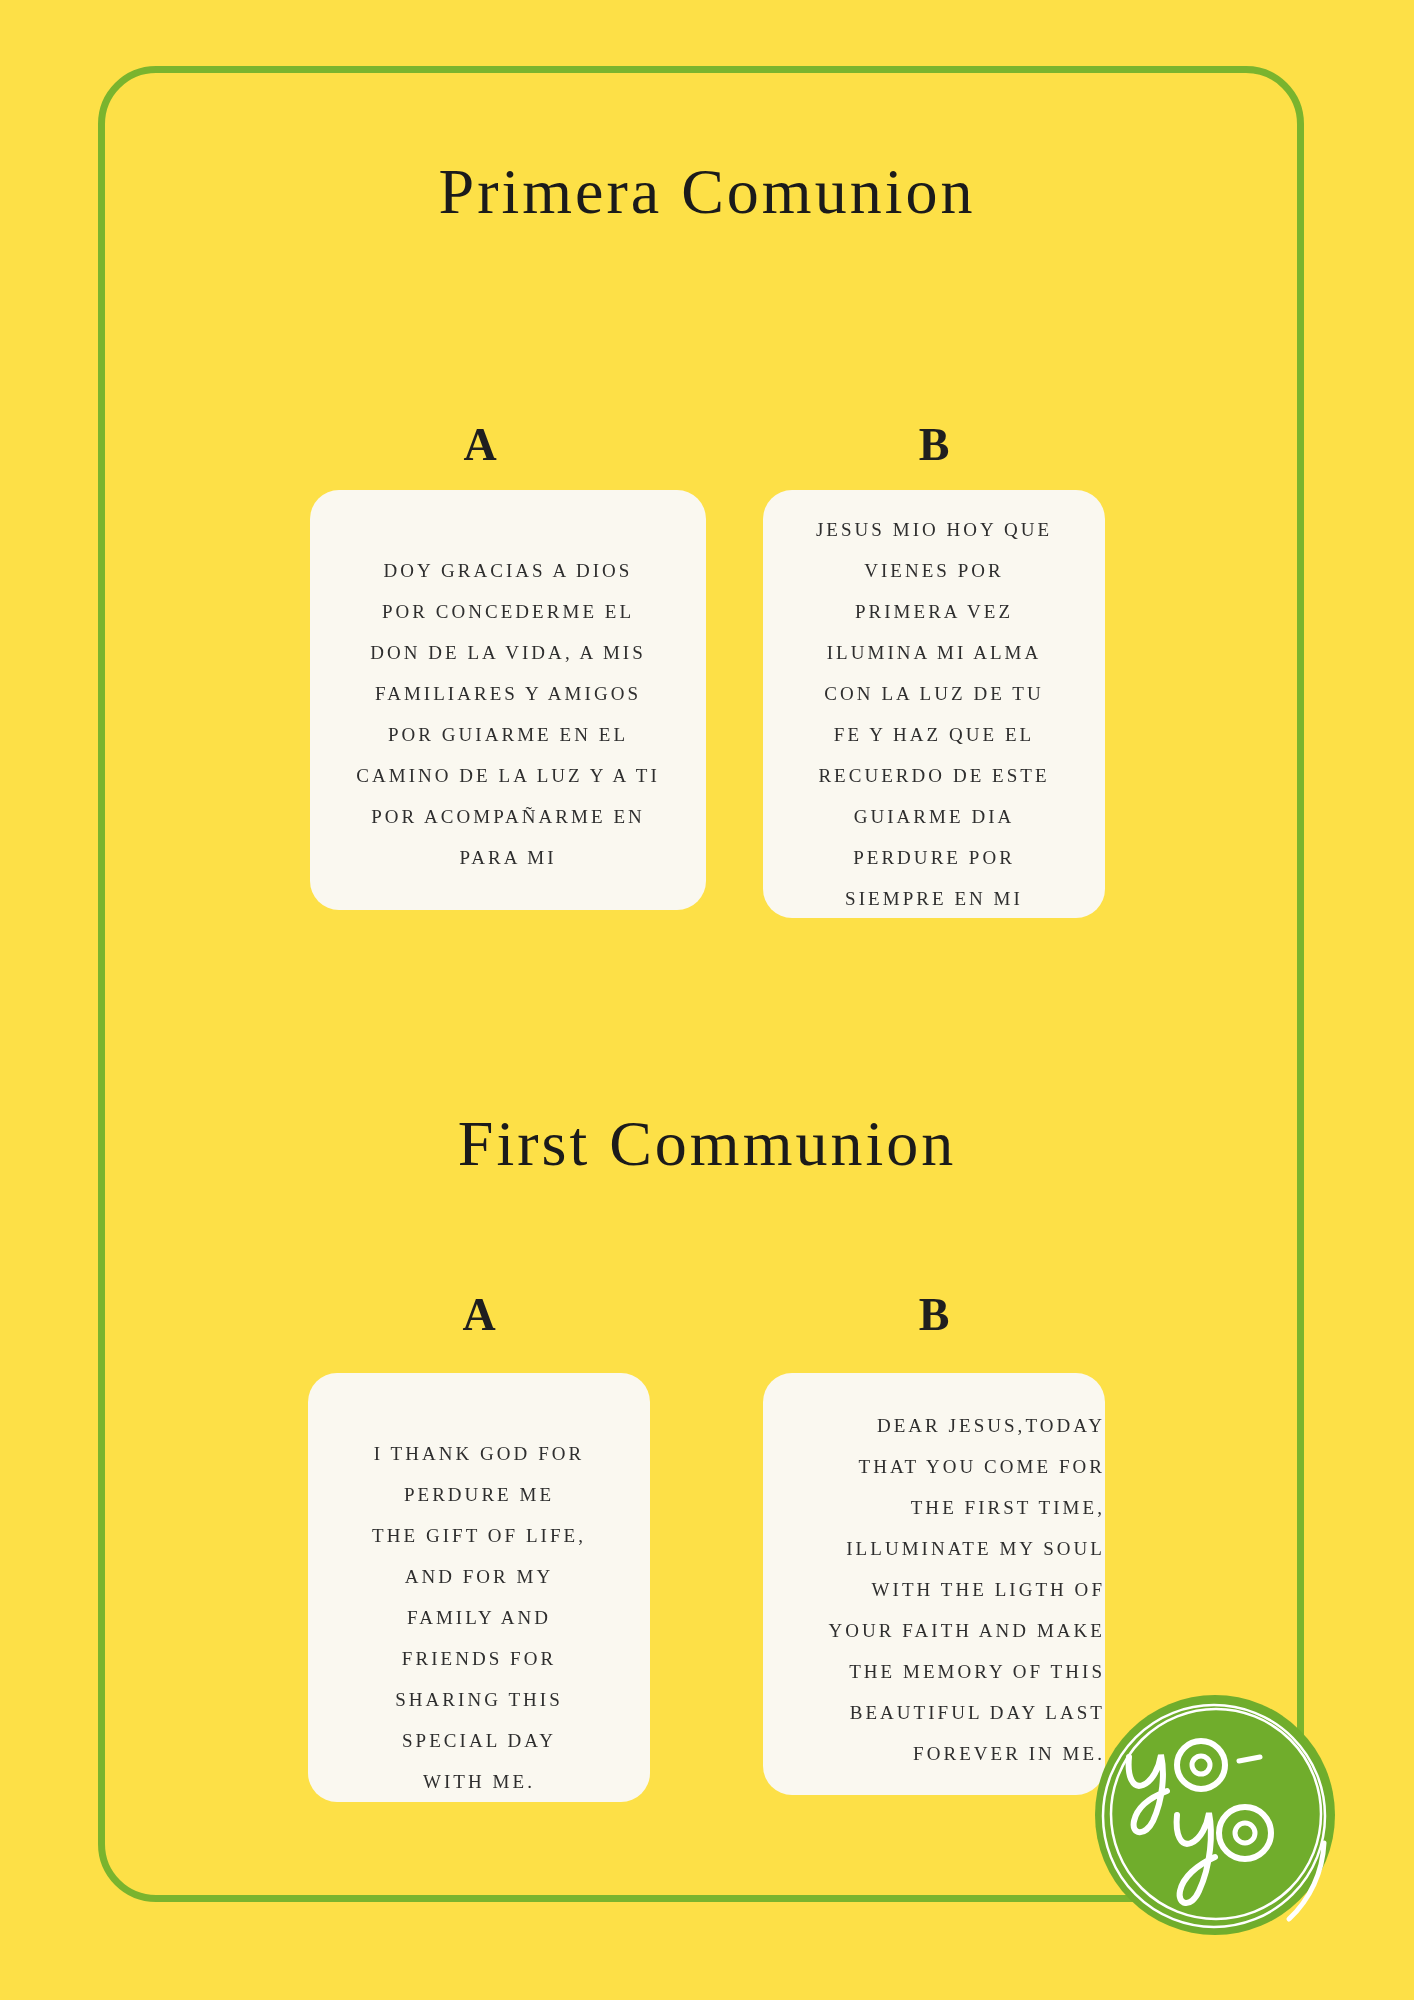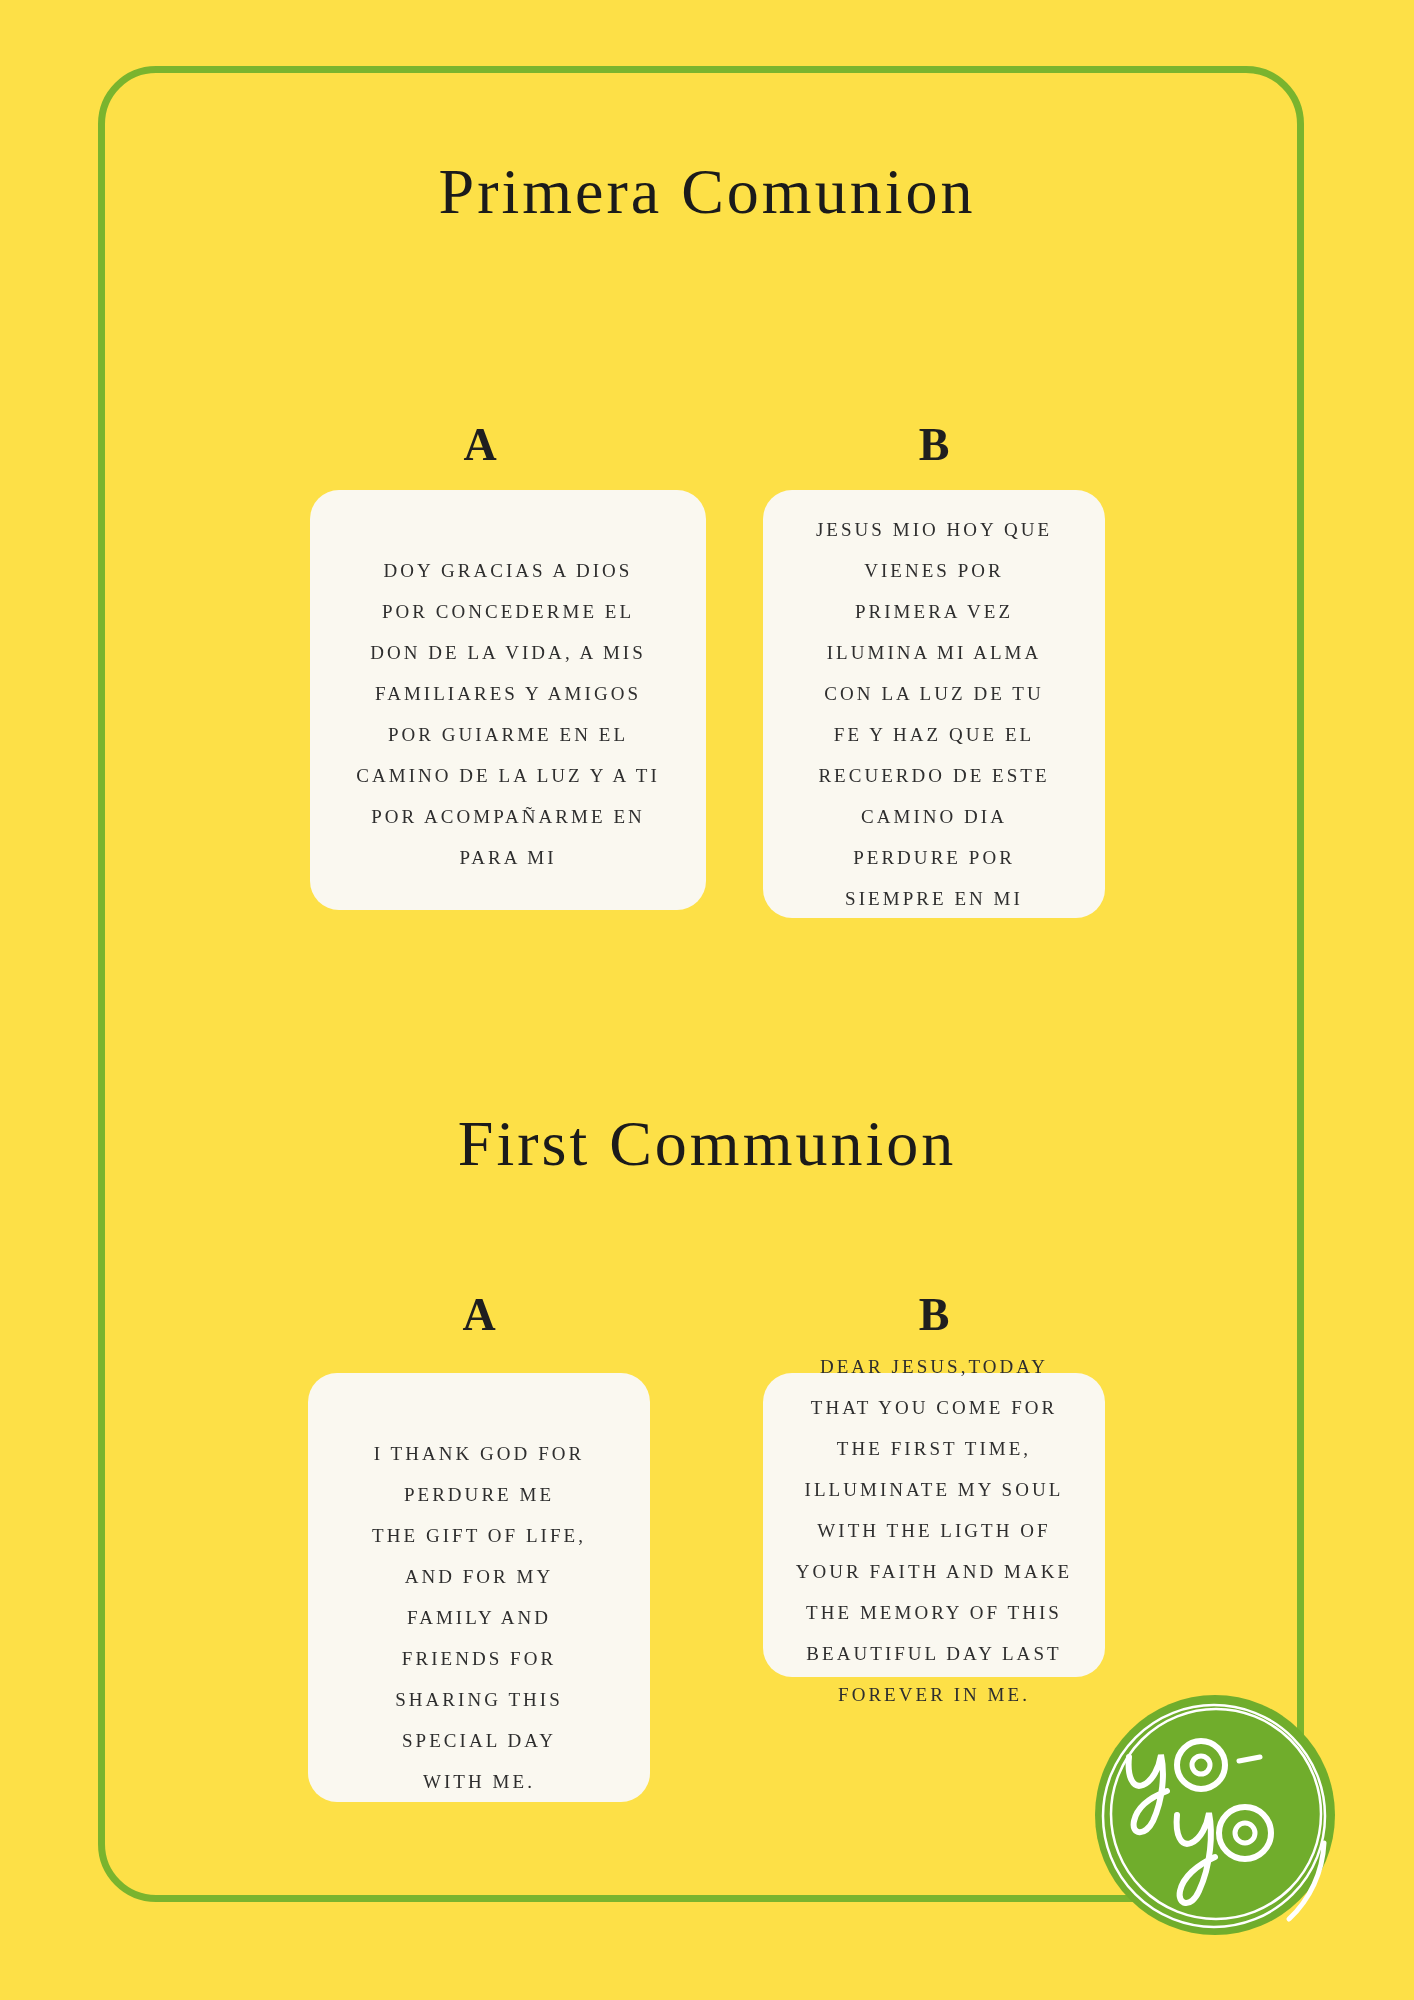--- a/index.html
+++ b/index.html
@@ -45,21 +45,21 @@
     position:absolute;
     background:var(--box-bg);
     display:flex;flex-direction:column;
     justify-content:center;align-items:center;
     text-align:center;
     border-radius:29px;
   }
   .box-a1{left:310px;top:490px;width:396px;height:420px;padding-top:28px;}
   .box-b1{left:763px;top:490px;width:342px;height:428px;padding-top:20px;}
   .box-a2{left:308px;top:1373px;width:342px;height:429px;padding-top:60px;text-align:center;}
-  .box-b2{left:763px;top:1373px;width:342px;height:304px;padding-top:11px;}
+  .box-b2{left:763px;top:1373px;width:342px;height:422px;padding-top:11px;align-items:flex-end;}
   .textbox .line{
     font-size:19px;line-height:41px;
     letter-spacing:0.16em;
     color:var(--text);
     white-space:nowrap;
   }
   .logo{
     position:absolute;
     left:1093px;top:1693px;width:244px;height:244px;
   }
@@ -89,21 +89,21 @@
     </div>
 
   <div class="textbox box-b1">
       <div class="line">JESUS MIO HOY QUE</div>
       <div class="line">VIENES POR</div>
       <div class="line">PRIMERA VEZ</div>
       <div class="line">ILUMINA MI ALMA</div>
       <div class="line">CON LA LUZ DE TU</div>
       <div class="line">FE Y HAZ QUE EL</div>
       <div class="line">RECUERDO DE ESTE</div>
-      <div class="line">CAMINO DIA</div>
+      <div class="line">GUIARME DIA</div>
       <div class="line">PERDURE POR</div>
       <div class="line">SIEMPRE EN MI</div>
     </div>
 
   <h1 class="doc-title title-2">First Communion</h1>
 
   <div class="col-head head-a2">A</div>
 
   <div class="col-head head-b2">B</div>
 

